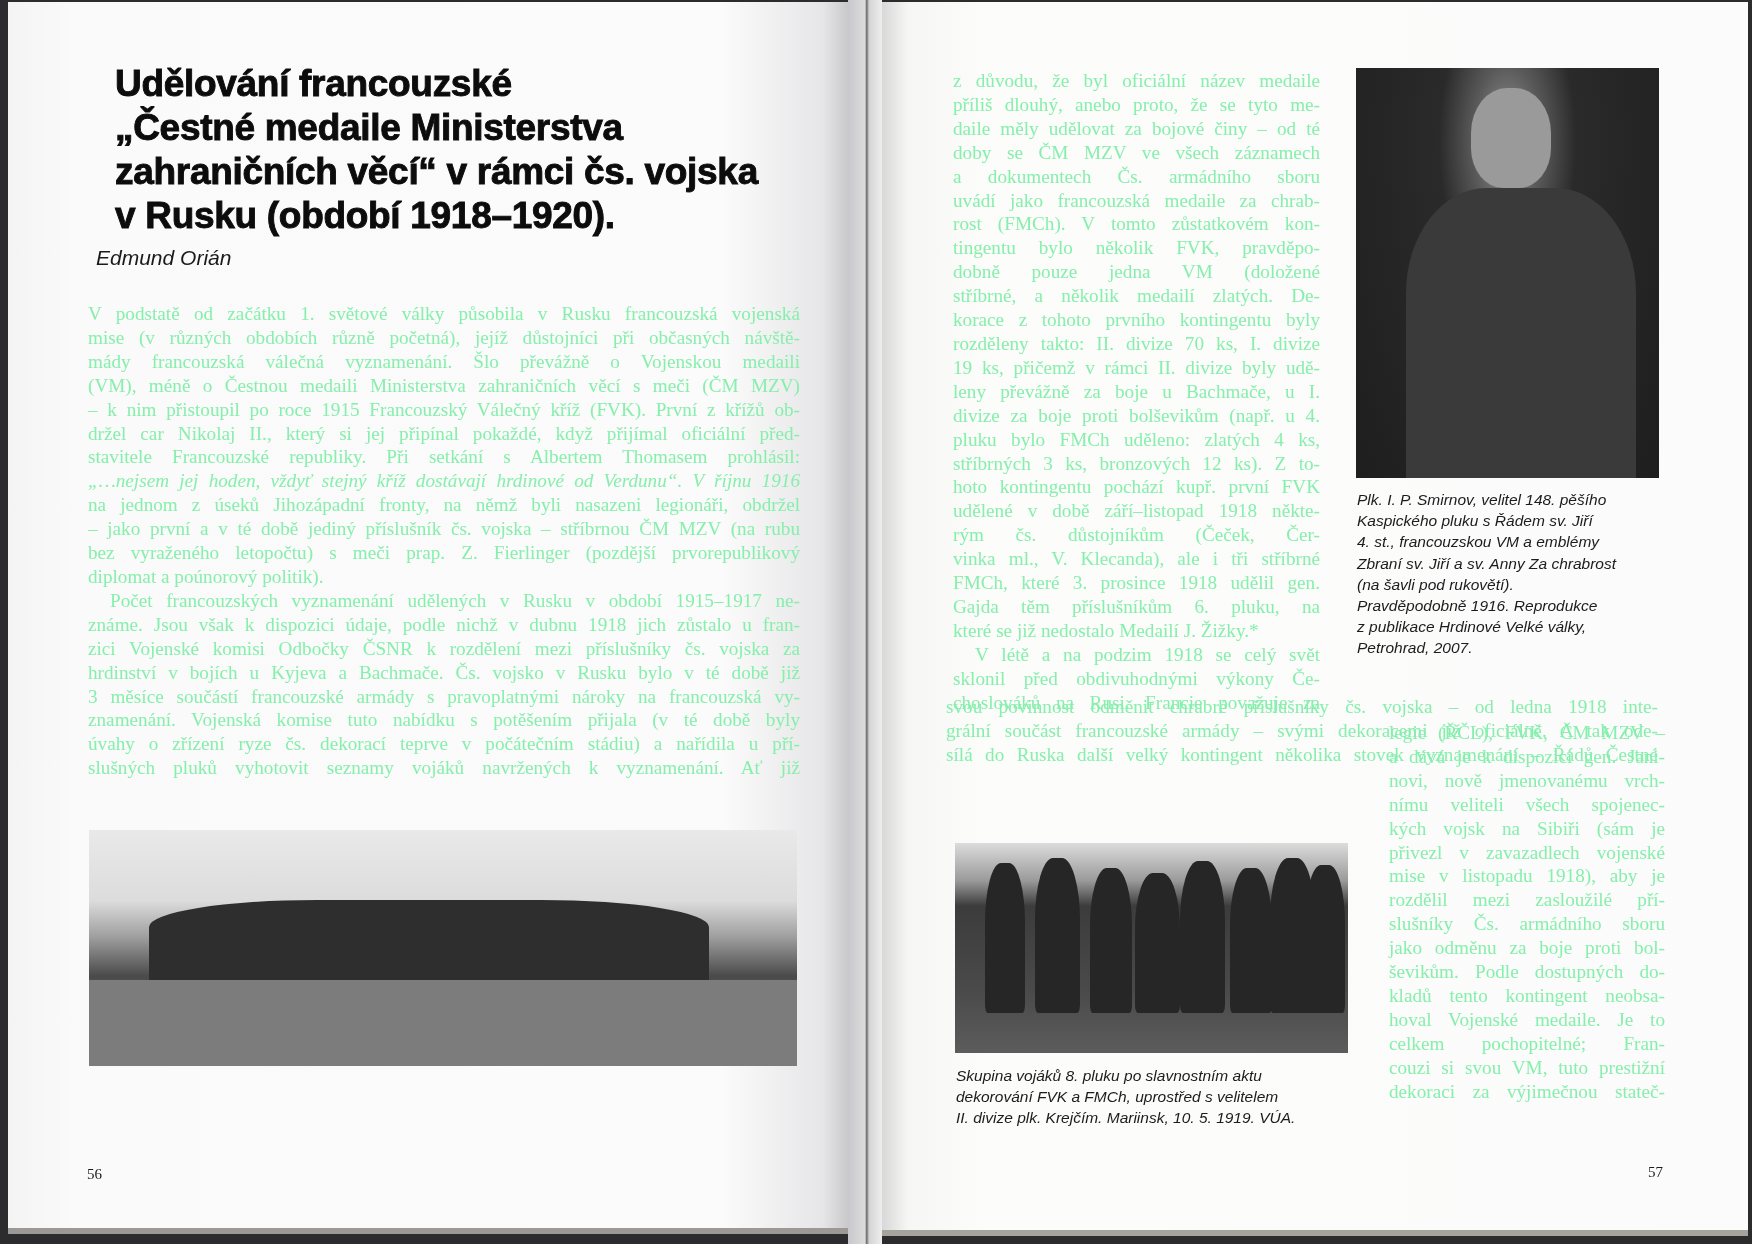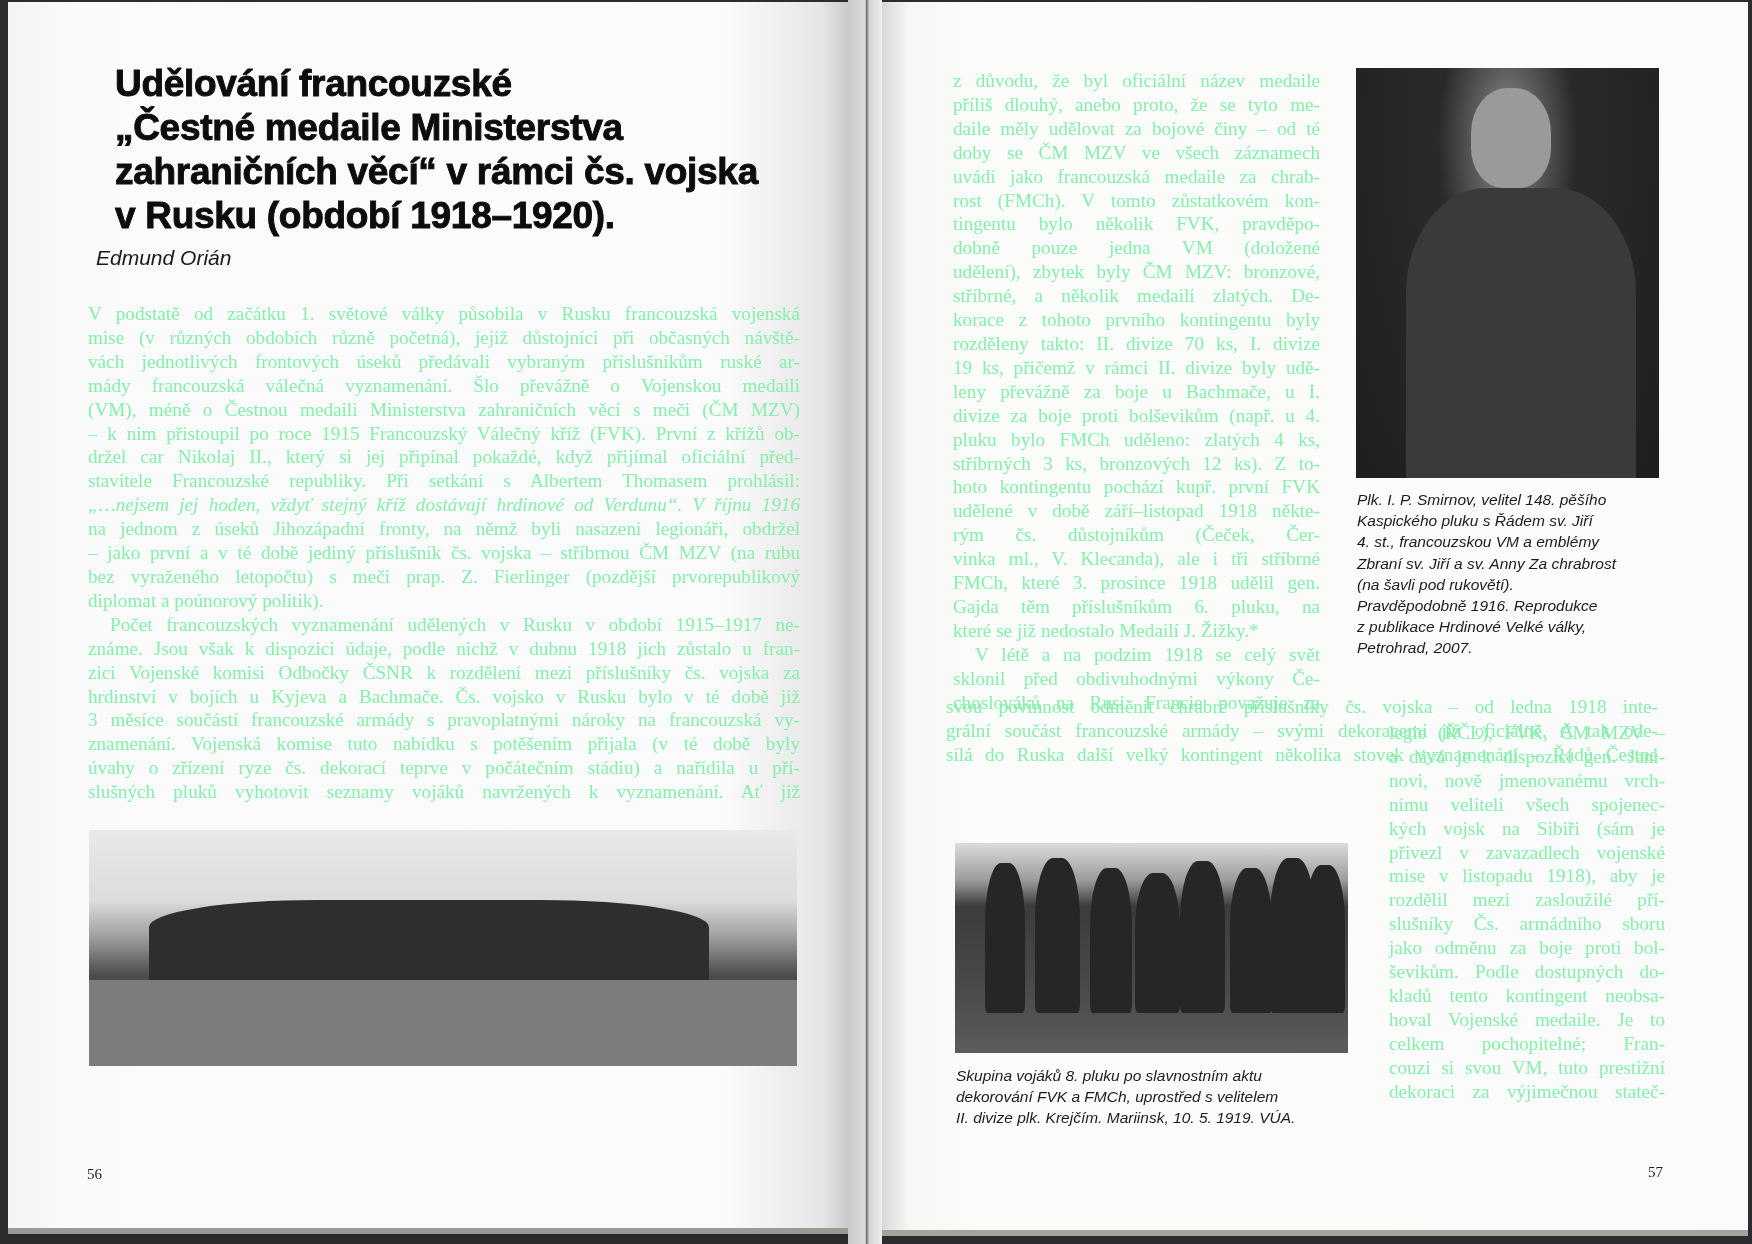--- a/index.html
+++ b/index.html
@@ -43,21 +43,20 @@
     <span class="line last">Udělování francouzské</span>
     <span class="line last">„Čestné medaile Ministerstva</span>
     <span class="line last">zahraničních věcí“ v rámci čs. vojska</span>
     <span class="line last">v Rusku (období 1918–1920).</span>
   </h1>
   <div class="author">Edmund Orián</div>
 
   <div class="body lbody">
     <span class="line">V podstatě od začátku 1. světové války působila v Rusku francouzská vojenská</span>
     <span class="line">mise (v různých obdobích různě početná), jejíž důstojníci při občasných návště-</span>
-    <span class="line">vách jednotlivých frontových úseků předávali vybraným příslušníkům ruské ar-</span>
     <span class="line">mády francouzská válečná vyznamenání. Šlo převážně o Vojenskou medaili</span>
     <span class="line">(VM), méně o Čestnou medaili Ministerstva zahraničních věcí s meči (ČM MZV)</span>
     <span class="line">– k nim přistoupil po roce 1915 Francouzský Válečný kříž (FVK). První z křížů ob-</span>
     <span class="line">držel car Nikolaj II., který si jej připínal pokaždé, když přijímal oficiální před-</span>
     <span class="line">stavitele Francouzské republiky. Při setkání s Albertem Thomasem prohlásil:</span>
     <span class="line" style="font-style:italic">„…nejsem jej hoden, vždyť stejný kříž dostávají hrdinové od Verdunu“. V říjnu 1916</span>
     <span class="line">na jednom z úseků Jihozápadní fronty, na němž byli nasazeni legionáři, obdržel</span>
     <span class="line">– jako první a v té době jediný příslušník čs. vojska – stříbrnou ČM MZV (na rubu</span>
     <span class="line">bez vyraženého letopočtu) s meči prap. Z. Fierlinger (pozdější prvorepublikový</span>
     <span class="line last">diplomat a poúnorový politik).</span>
@@ -75,25 +74,25 @@
     <div class="figure" style="left:60px;top:70px;width:560px;height:90px;background:#2e2e2e;border-radius:30% 30% 8% 8%;"></div>
     <div class="figure" style="left:0;top:150px;width:708px;height:90px;background:#7c7c7c;border-radius:0;"></div>
   </div>
   <div class="pagenum pn-left">56</div>
 
   <div class="body rcol">
     <span class="line">z důvodu, že byl oficiální název medaile</span>
     <span class="line">příliš dlouhý, anebo proto, že se tyto me-</span>
     <span class="line">daile měly udělovat za bojové činy – od té</span>
     <span class="line">doby se ČM MZV ve všech záznamech</span>
+    <span class="line">a dokumentech Čs. armádního sboru</span>
     <span class="line">uvádí jako francouzská medaile za chrab-</span>
     <span class="line">rost (FMCh). V tomto zůstatkovém kon-</span>
     <span class="line">tingentu bylo několik FVK, pravděpo-</span>
     <span class="line">dobně pouze jedna VM (doložené</span>
-    <span class="line">udělení), zbytek byly ČM MZV: bronzové,</span>
     <span class="line">stříbrné, a několik medailí zlatých. De-</span>
     <span class="line">korace z tohoto prvního kontingentu byly</span>
     <span class="line">rozděleny takto: II. divize 70 ks, I. divize</span>
     <span class="line">19 ks, přičemž v rámci II. divize byly udě-</span>
     <span class="line">leny převážně za boje u Bachmače, u I.</span>
     <span class="line">divize za boje proti bolševikům (např. u 4.</span>
     <span class="line">pluku bylo FMCh uděleno: zlatých 4 ks,</span>
     <span class="line">stříbrných 3 ks, bronzových 12 ks). Z to-</span>
     <span class="line">hoto kontingentu pochází kupř. první FVK</span>
     <span class="line">udělené v době září–listopad 1918 někte-</span>

